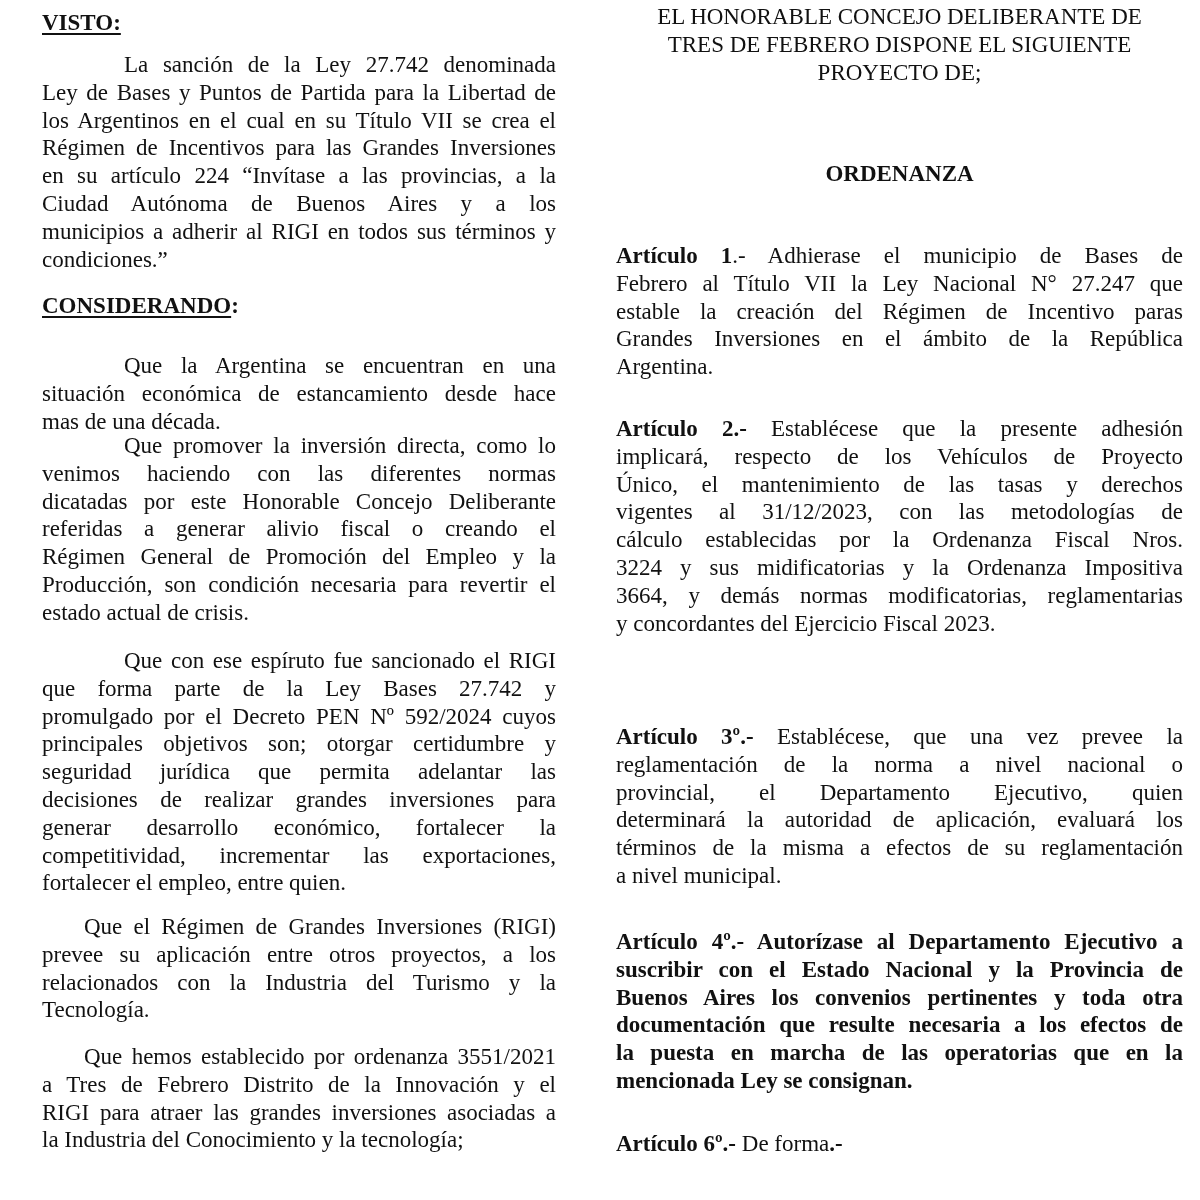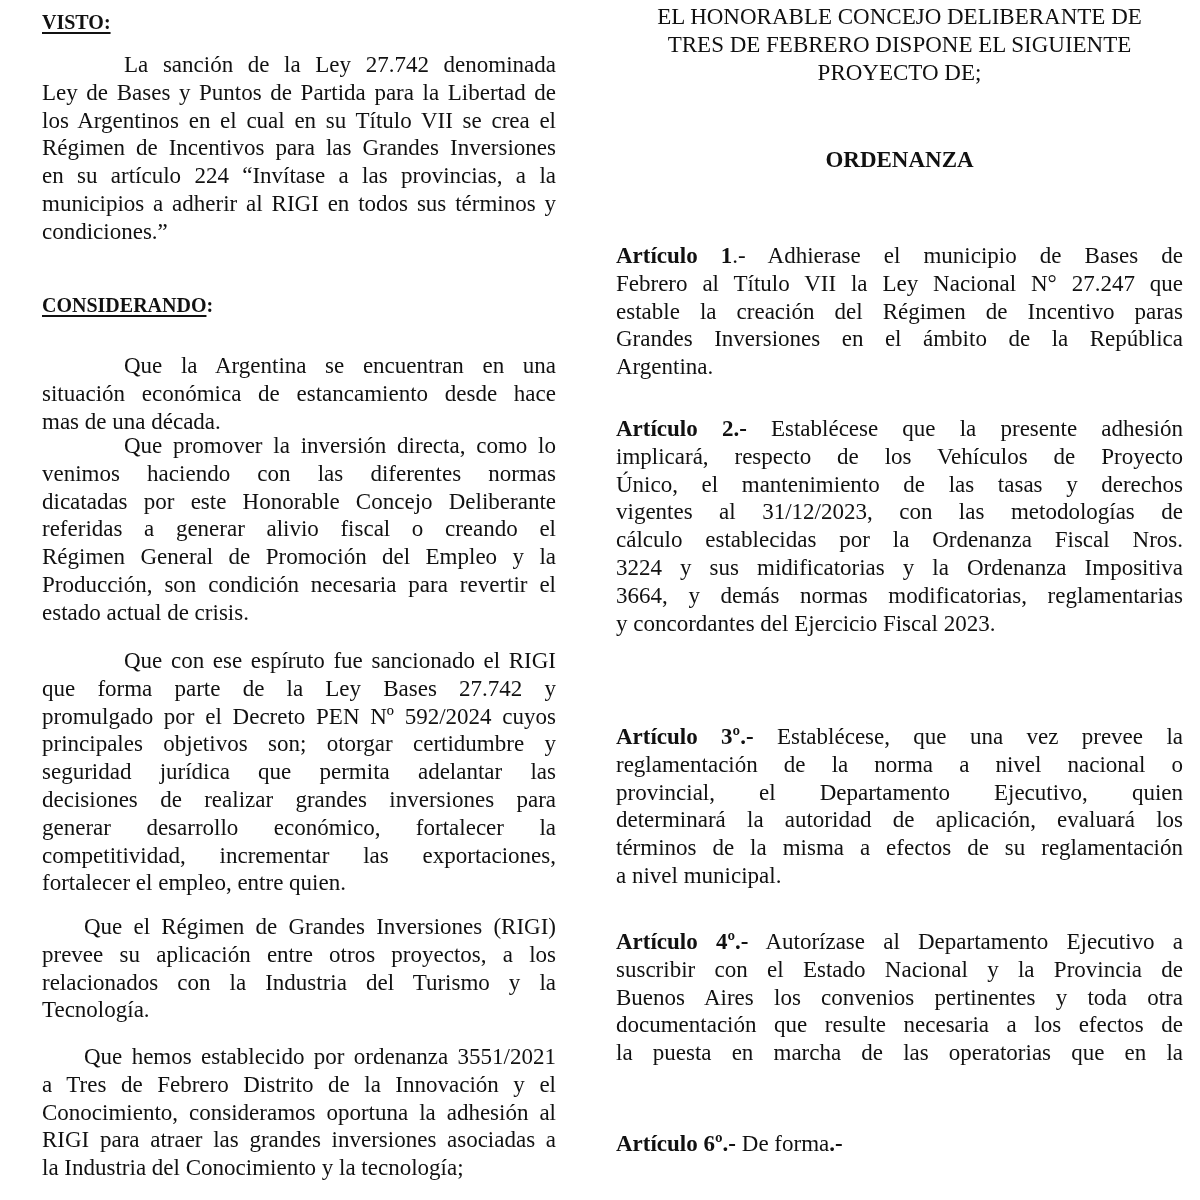--- a/index.html
+++ b/index.html
@@ -3,37 +3,38 @@
 <meta charset="utf-8">
 <style>
   html, body { margin:0; padding:0; background:#ffffff; }
   body { width:1200px; height:1200px; position:relative; overflow:hidden; color:#111; font-family:"Liberation Serif", serif; }
   .col { position:absolute; top:0; }
   .left { left:42px; width:514px; }
   .right { left:616px; width:567px; }
   .line { display:block; font-size:23px; line-height:27.8px; height:27.8px; white-space:nowrap; text-align:justify; text-align-last:justify; }
   .line.last { text-align-last:left; }
   .line.center { text-align:center; text-align-last:center; }
-  .heading { position:absolute; font-weight:bold; font-size:20px; line-height:27px; }
+  .heading { position:absolute; font-weight:bold; font-size:23px; line-height:27px; }
   .u { text-decoration:underline; text-decoration-thickness:2px; text-underline-offset:3px; }
   .para { position:absolute; left:0; right:0; }
   .b { font-weight:bold; }
 </style>
 </head>
 <body>
 
 <div class="col left">
   <div class="heading u" style="top:9px;left:0;">VISTO:</div>
 
   <div class="para" style="top:51px;">
     <span class="line" style="padding-left:82px;">La sanción de la Ley 27.742 denominada</span>
     <span class="line">Ley de Bases y Puntos de Partida para la Libertad de</span>
     <span class="line">los Argentinos en el cual en su  Título VII se crea el</span>
     <span class="line">Régimen de Incentivos para las Grandes Inversiones</span>
     <span class="line">en su artículo 224 “Invítase a las provincias, a la</span>
+    <span class="line">Ciudad Autónoma de Buenos Aires y a los</span>
     <span class="line">municipios a adherir al RIGI en todos sus términos y</span>
     <span class="line last">condiciones.”</span>
   </div>
 
   <div class="heading" style="top:292px;left:0;"><span class="u">CONSIDERANDO</span><span>:</span></div>
 
   <div class="para" style="top:352px;">
     <span class="line" style="padding-left:82px;">Que la Argentina se encuentran en una</span>
     <span class="line">situación económica de estancamiento desde hace</span>
     <span class="line last">mas de una década.</span>
@@ -64,34 +65,33 @@
   <div class="para" style="top:913px;">
     <span class="line" style="padding-left:42px;">Que el Régimen de Grandes Inversiones (RIGI)</span>
     <span class="line">prevee su aplicación entre otros  proyectos, a los</span>
     <span class="line">relacionados con la Industria del Turismo y la</span>
     <span class="line last">Tecnología.</span>
   </div>
 
   <div class="para" style="top:1043px;">
     <span class="line" style="padding-left:42px;">Que hemos establecido por ordenanza 3551/2021</span>
     <span class="line">a Tres de Febrero Distrito de la Innovación y el</span>
-    <span class="line">Conocimiento, consideramos oportuna la adhesión al</span>
     <span class="line">RIGI para atraer las grandes inversiones asociadas a</span>
     <span class="line last">la Industria del Conocimiento y la tecnología;</span>
   </div>
 </div>
 
 <div class="col right">
   <div class="para" style="top:3px;">
     <span class="line center">EL HONORABLE CONCEJO DELIBERANTE DE</span>
     <span class="line center">TRES DE FEBRERO DISPONE EL SIGUIENTE</span>
     <span class="line center">PROYECTO DE;</span>
   </div>
 
-  <div class="para" style="top:146px;">
+  <div class="para" style="top:160px;">
     <span class="line center b">ORDENANZA</span>
   </div>
 
   <div class="para" style="top:242px;">
     <span class="line"><b>Artículo 1</b><span>.-</span><span> Adhierase el municipio de Bases de</span></span>
     <span class="line">Febrero al Título VII la Ley Nacional N° 27.247 que</span>
     <span class="line">estable la creación del Régimen de Incentivo paras</span>
     <span class="line">Grandes Inversiones en el ámbito de la República</span>
     <span class="line last">Argentina.</span>
   </div>
@@ -109,24 +109,25 @@
 
   <div class="para" style="top:723px;">
     <span class="line"><b>Artículo 3º.-</b><span> Establécese, que una vez prevee la</span></span>
     <span class="line">reglamentación de la norma a nivel nacional o</span>
     <span class="line">provincial, el Departamento Ejecutivo, quien</span>
     <span class="line">determinará la autoridad de aplicación, evaluará los</span>
     <span class="line">términos de la misma a efectos de su reglamentación</span>
     <span class="line last">a nivel municipal.</span>
   </div>
 
-  <div class="para" style="top:928px;">
+  <div class="para" style="top:928px;font-weight:bold;">
     <span class="line"><b>Artículo 4º.-</b><span> Autorízase al Departamento Ejecutivo a</span></span>
     <span class="line">suscribir con el Estado Nacional y la Provincia de</span>
     <span class="line">Buenos Aires los convenios pertinentes y toda otra</span>
     <span class="line">documentación que resulte necesaria a los efectos de</span>
     <span class="line">la puesta en marcha de las operatorias que en la</span>
+    <span class="line last"><span>mencionada Ley se consignan</span><b>.</b></span>
   </div>
 
   <div class="para" style="top:1130px;">
     <span class="line last"><b>Artículo 6º.-</b><span> De forma</span><b>.-</b></span>
   </div>
 </div>
 
 </body></html>

